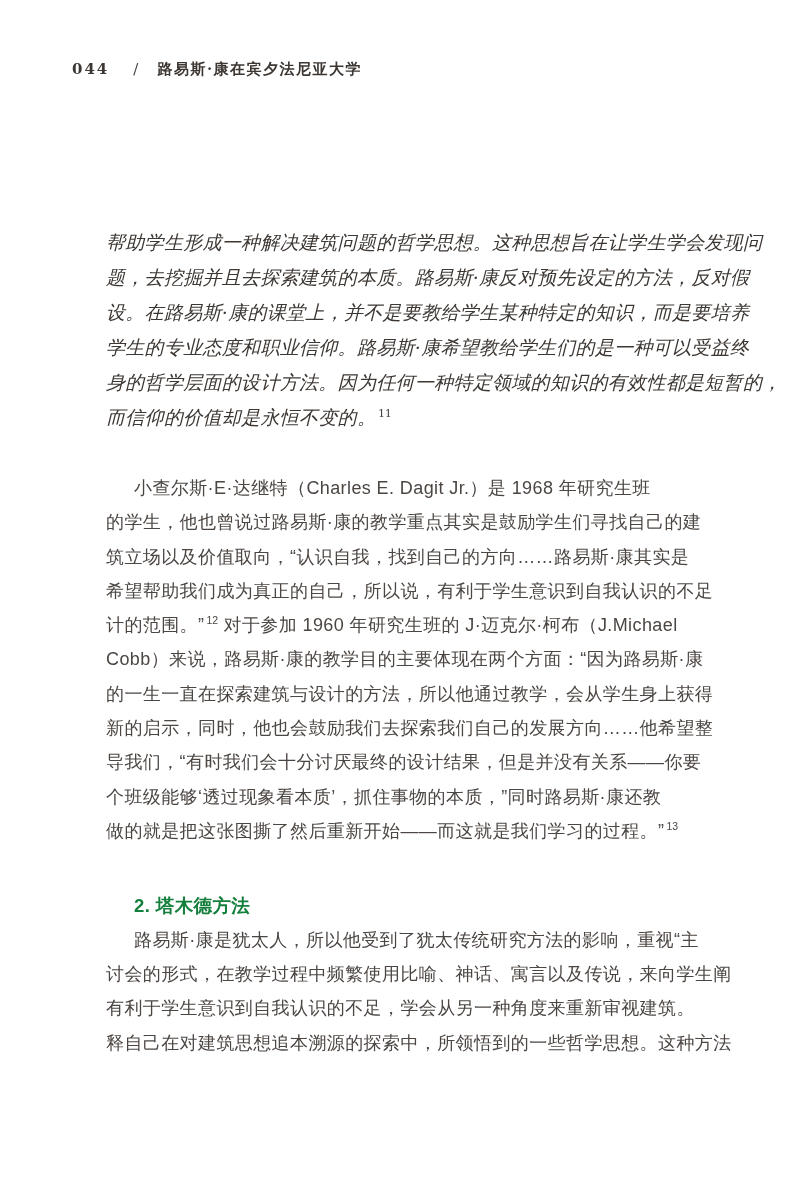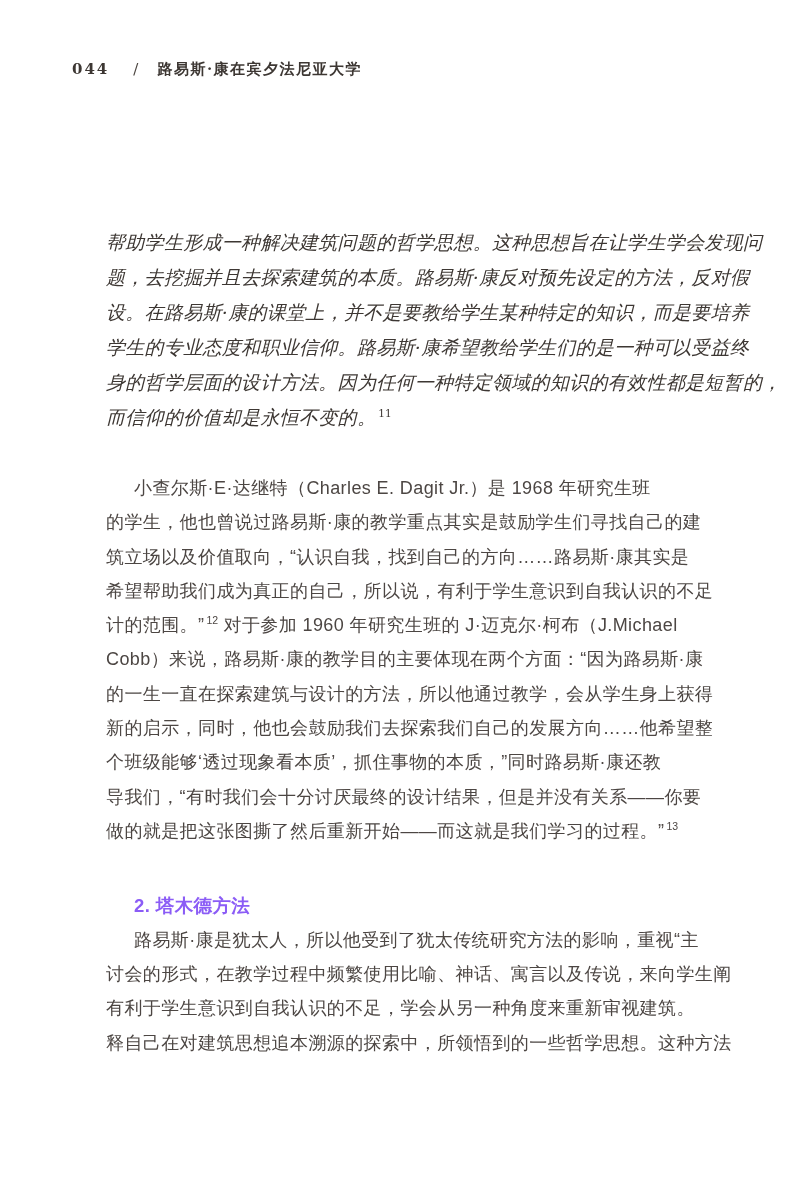--- a/index.html
+++ b/index.html
@@ -40,21 +40,21 @@
     color:#3d3733;
     letter-spacing:0.3px;
   }
   .body-sans {
     font-family:Liberation Sans, sans-serif;
     font-size:18px; line-height:34.3px;
     color:#4c4643;
     letter-spacing:0.4px;
   }
   .b1 { top:471px; }
-  .b2 { top:888px; font-weight:bold; font-size:18.5px; line-height:35px; color:#8b5cf6; }
+  .b2 { top:888px; font-weight:bold; font-size:18.5px; line-height:35px; color:#15803d; }
   .b3 { top:923px; line-height:34.2px; }
   sup.fnref {
     font-size:10.5px;
     vertical-align:super;
     line-height:0;
     letter-spacing:0;
     margin-left:2px;
     font-style:normal;
   }
 </style>
@@ -80,22 +80,22 @@
       </section>
     <section class="block body-sans b1">
         <div class="line indent"><span>小查尔斯·E·达继特（Charles E. Dagit Jr.）是 1968 年研究生班</span></div>
         <div class="line"><span>的学生，他也曾说过路易斯·康的教学重点其实是鼓励学生们寻找自己的建</span></div>
         <div class="line"><span>筑立场以及价值取向，“认识自我，找到自己的方向……路易斯·康其实是</span></div>
         <div class="line"><span>希望帮助我们成为真正的自己，所以说，有利于学生意识到自我认识的不足</span></div>
         <div class="line"><span>计的范围。”</span><sup class="fnref">12</sup><span> 对于参加 1960 年研究生班的 J·迈克尔·柯布（J.Michael</span></div>
         <div class="line"><span>Cobb）来说，路易斯·康的教学目的主要体现在两个方面：“因为路易斯·康</span></div>
         <div class="line"><span>的一生一直在探索建筑与设计的方法，所以他通过教学，会从学生身上获得</span></div>
         <div class="line"><span>新的启示，同时，他也会鼓励我们去探索我们自己的发展方向……他希望整</span></div>
+        <div class="line"><span>导我们，“有时我们会十分讨厌最终的设计结果，但是并没有关系——你要</span></div>
         <div class="line"><span>个班级能够‘透过现象看本质’，抓住事物的本质，”同时路易斯·康还教</span></div>
-        <div class="line"><span>导我们，“有时我们会十分讨厌最终的设计结果，但是并没有关系——你要</span></div>
         <div class="line"><span>做的就是把这张图撕了然后重新开始——而这就是我们学习的过程。”</span><sup class="fnref">13</sup></div>
       </section>
     <section class="block body-sans b2">
         <div class="line indent"><span>2. 塔木德方法</span></div>
       </section>
     <section class="block body-sans b3">
         <div class="line indent"><span>路易斯·康是犹太人，所以他受到了犹太传统研究方法的影响，重视“主</span></div>
         <div class="line"><span>讨会的形式，在教学过程中频繁使用比喻、神话、寓言以及传说，来向学生阐</span></div>
         <div class="line"><span>有利于学生意识到自我认识的不足，学会从另一种角度来重新审视建筑。</span></div>
         <div class="line"><span>释自己在对建筑思想追本溯源的探索中，所领悟到的一些哲学思想。这种方法</span></div>

